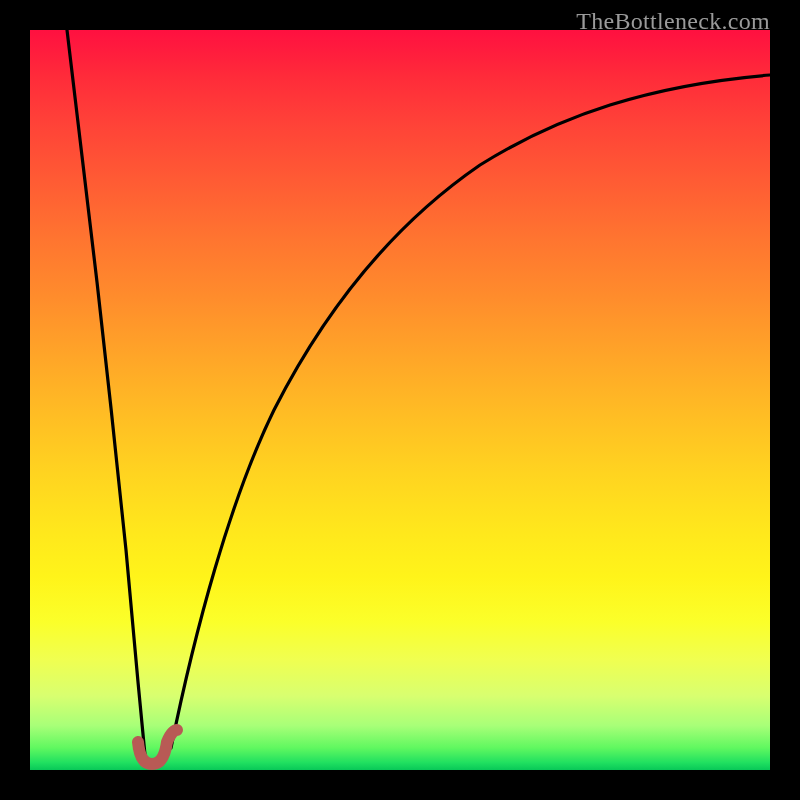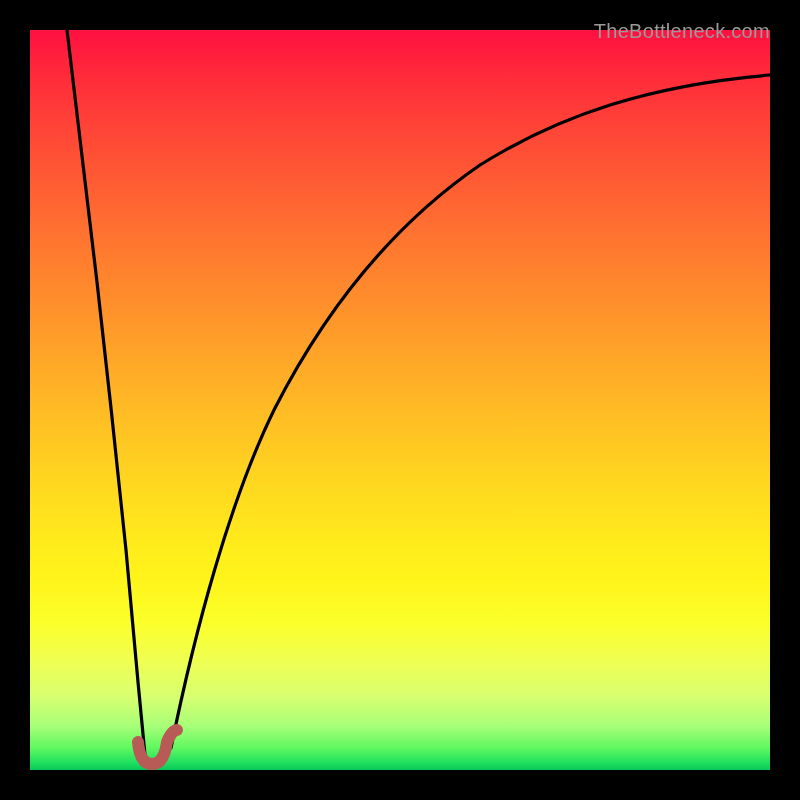--- a/index.html
+++ b/index.html
@@ -44,26 +44,27 @@
       #f0ff50 85%,
       #d8ff70 90%,
       #a8ff78 94%,
       #60f860 97%,
       #20e060 99%,
       #08c858 100%
     );
   }
   .watermark {
     position: absolute;
-    top: 20px;
+    top: 8px;
     right: 30px;
     color: #9a9a9a;
-    font-size: 20px;
+    font-size: 24px;
     letter-spacing: 0.3px;
     user-select: none;
+    font-family: Liberation Serif, serif;
   }
   svg.curve {
     position: absolute;
     inset: 0;
   }
 </style>
 </head>
 <body>
 
 <div class="frame">

